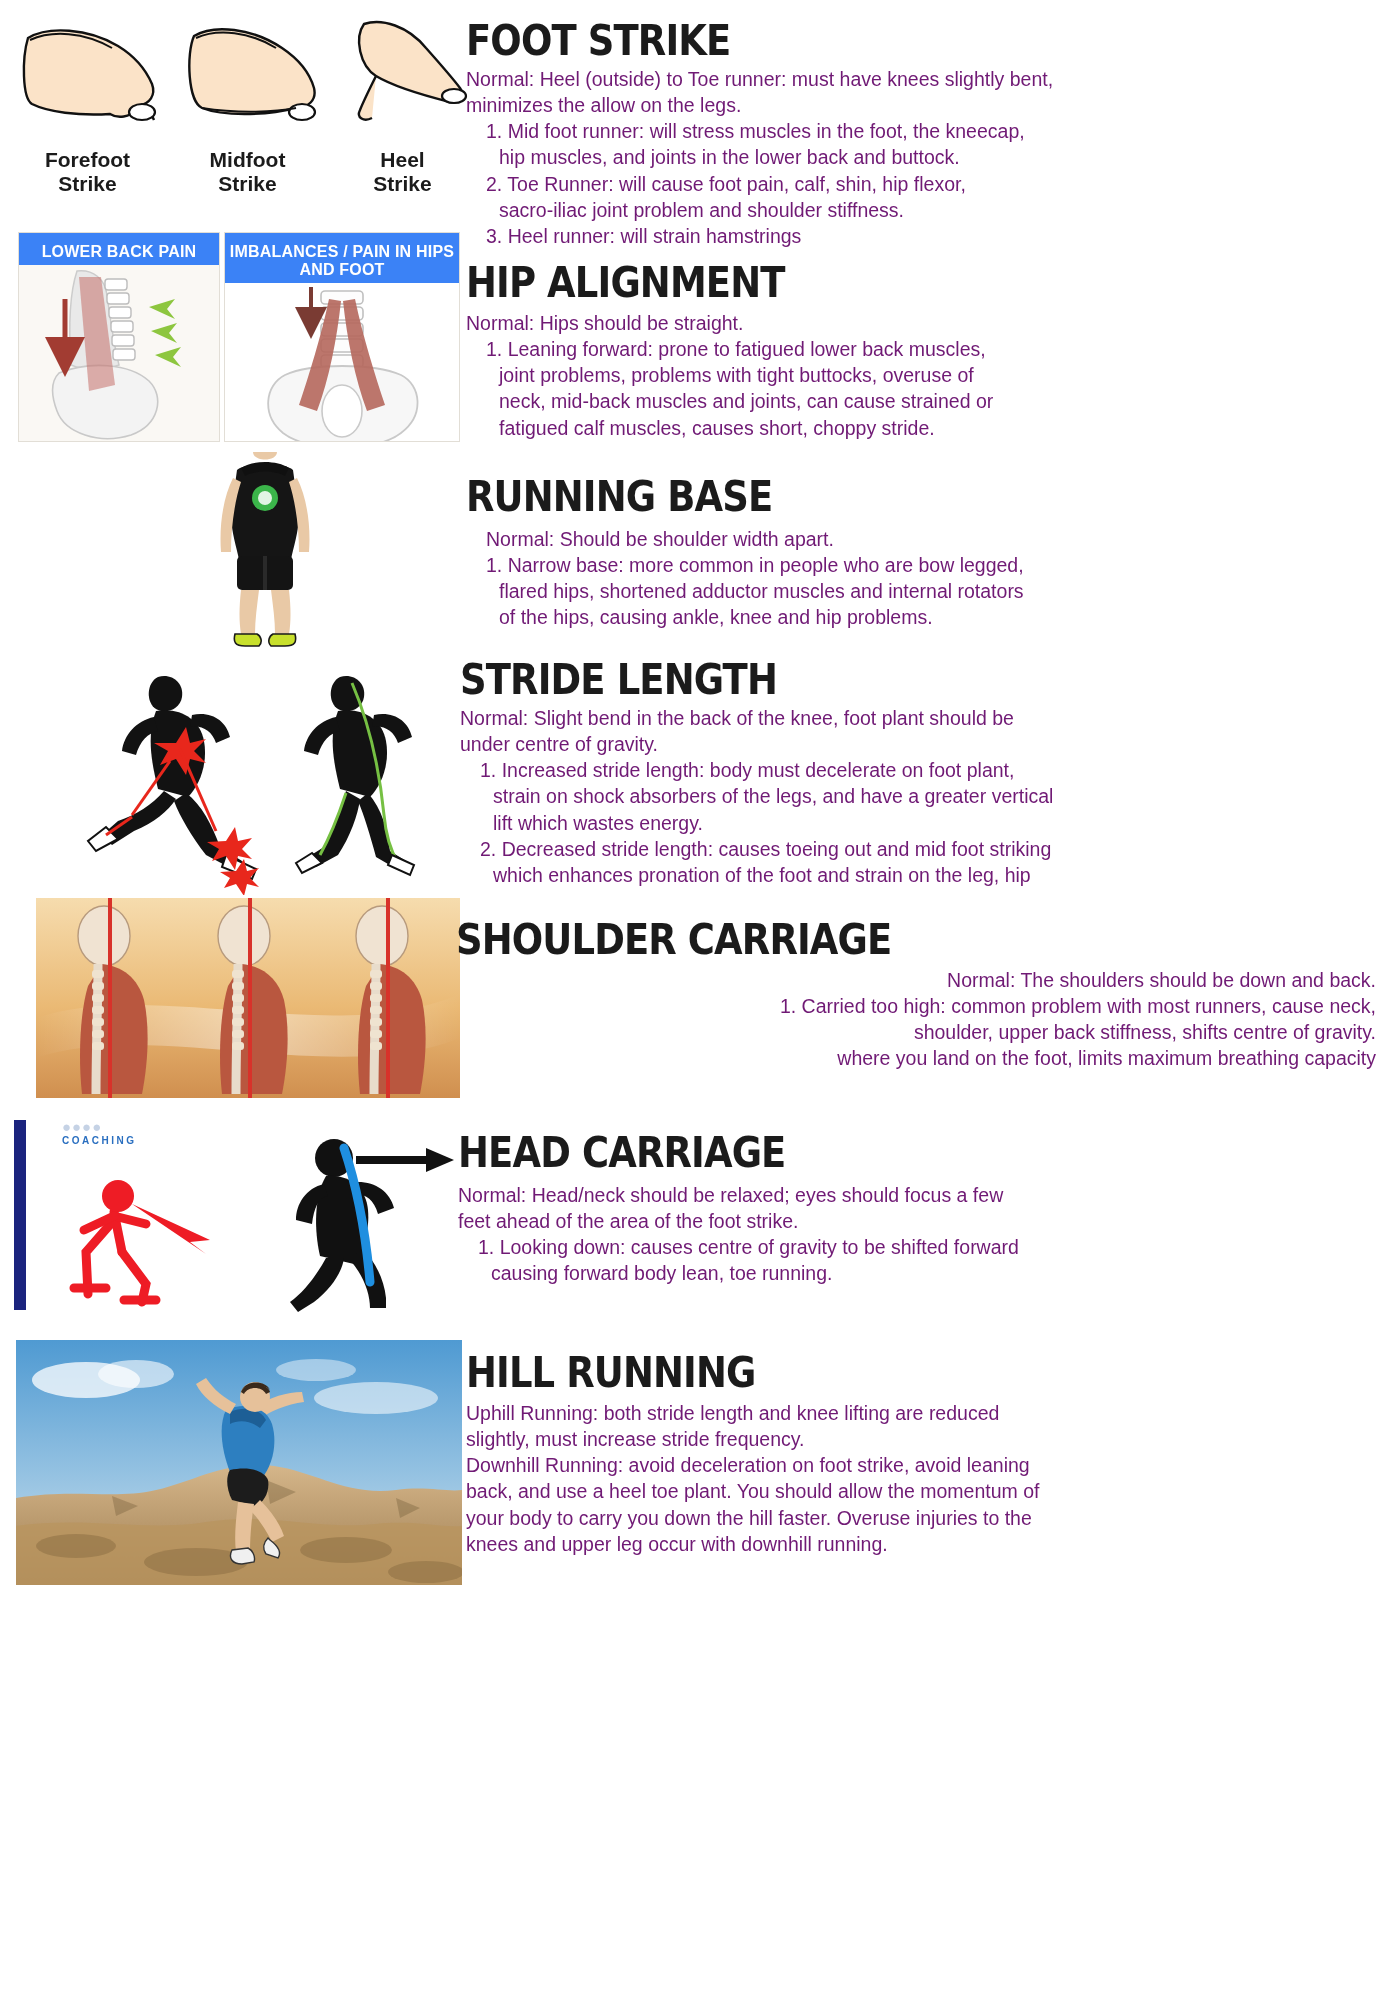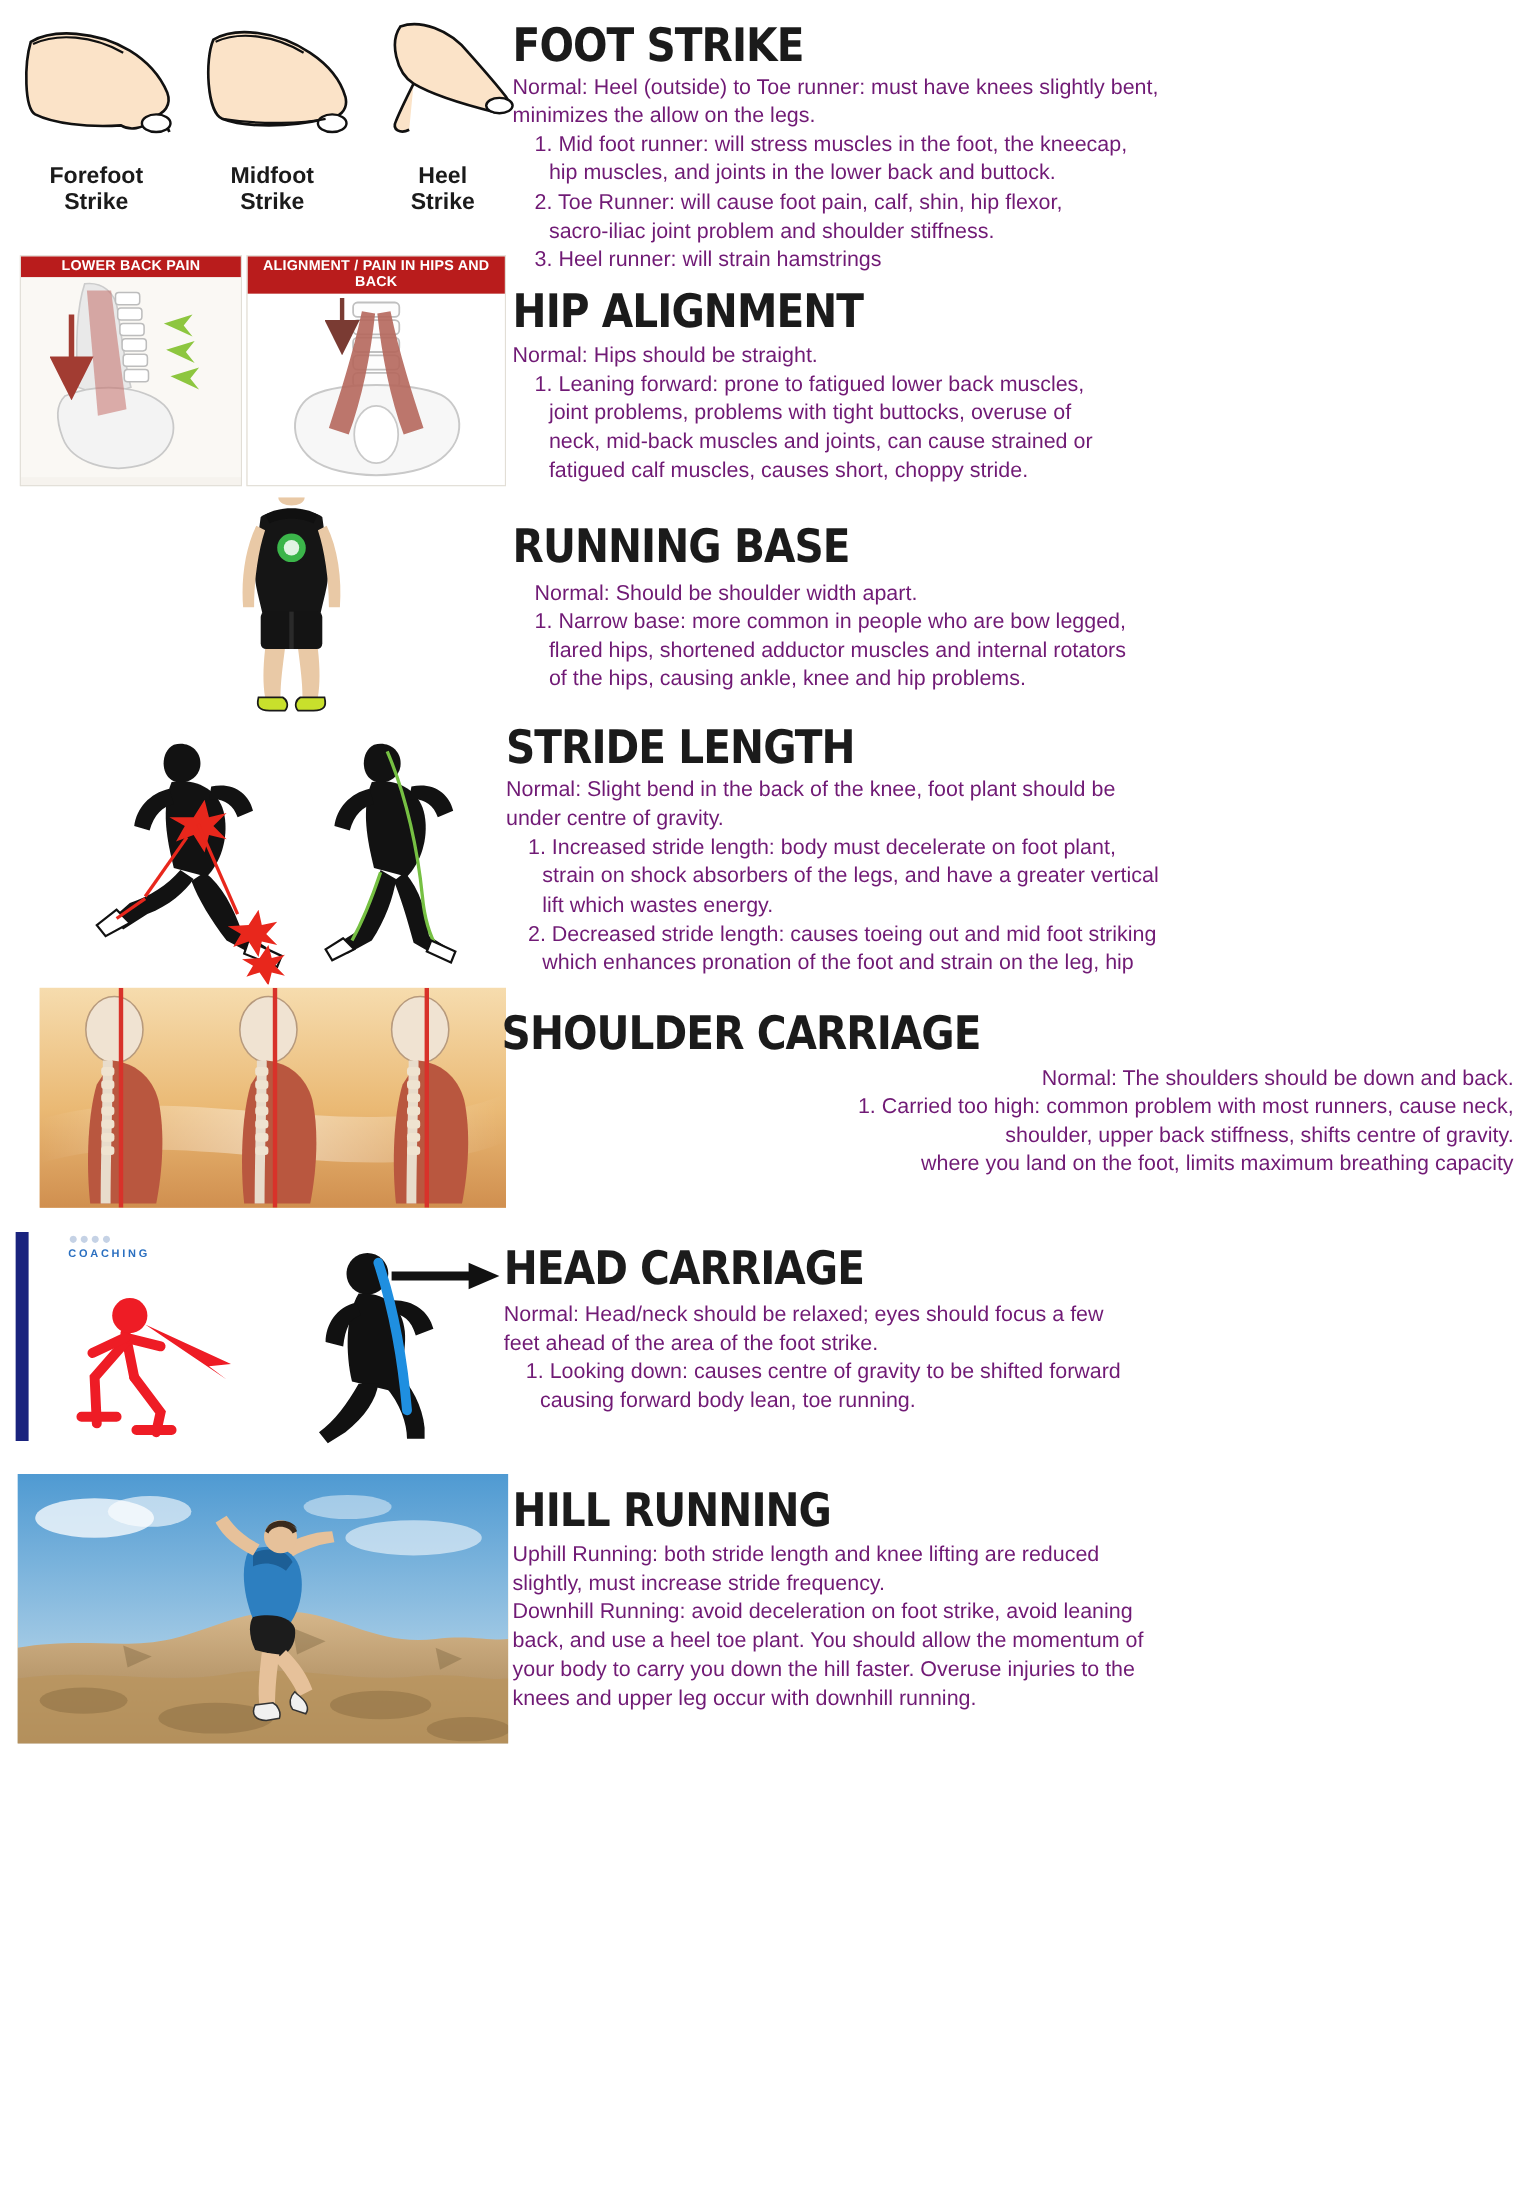--- a/index.html
+++ b/index.html
@@ -78,27 +78,27 @@
   }
   .hip-panel {
     position: absolute;
     top: 0;
     height: 208px;
     background: #f6f3ee;
     border: 1px solid #e2ded6;
     overflow: hidden;
   }
   .hip-panel .cap {
-    background: #b91c1c;
+    background: #3b82f6;
     color: #ffffff;
-    font-size: 13px;
+    font-size: 16px;
     font-weight: bold;
     text-align: center;
     letter-spacing: 0.2px;
-    padding: 0 0 4px 0;
+    padding: 10px 0 4px 0;
     font-family: "Liberation Sans", sans-serif;
   }
 
   
   .runner-base {
     position: absolute;
     left: 175px; top: 452px;
     width: 180px; height: 200px;
   }
 
@@ -239,21 +239,21 @@
           </defs>
           <g fill="#8dc63f">
             <path d="M130 42 l 26 -8 -8 10 8 10 z"></path>
             <path d="M132 66 l 26 -8 -8 10 8 10 z"></path>
             <path d="M136 90 l 26 -8 -8 10 8 10 z"></path>
           </g>
         </svg>
       </div>
 
       <div class="hip-panel" style="left:206px;width:234px;">
-        <div class="cap">ALIGNMENT / PAIN IN HIPS AND BACK</div>
+        <div class="cap">IMBALANCES / PAIN IN HIPS AND FOOT</div>
         <svg width="234" height="182" viewBox="0 0 234 182">
           <rect x="0" y="0" width="234" height="182" fill="#ffffff"></rect>
           <g stroke="#c0c0c0" stroke-width="1.6" fill="#fdfdfd">
             <rect x="96" y="8" width="42" height="13" rx="4"></rect>
             <rect x="96" y="24" width="42" height="13" rx="4"></rect>
             <rect x="96" y="40" width="42" height="13" rx="4"></rect>
             <rect x="96" y="56" width="42" height="13" rx="4"></rect>
             <rect x="96" y="72" width="42" height="13" rx="4"></rect>
           </g>
           <path d="M60 92 C 86 80, 148 80, 176 92 C 196 102, 200 132, 176 150 C 150 170, 84 170, 58 150 C 36 132, 40 102, 60 92 Z" fill="#f7f7f7" stroke="#c9c9c9" stroke-width="1.8"></path>

